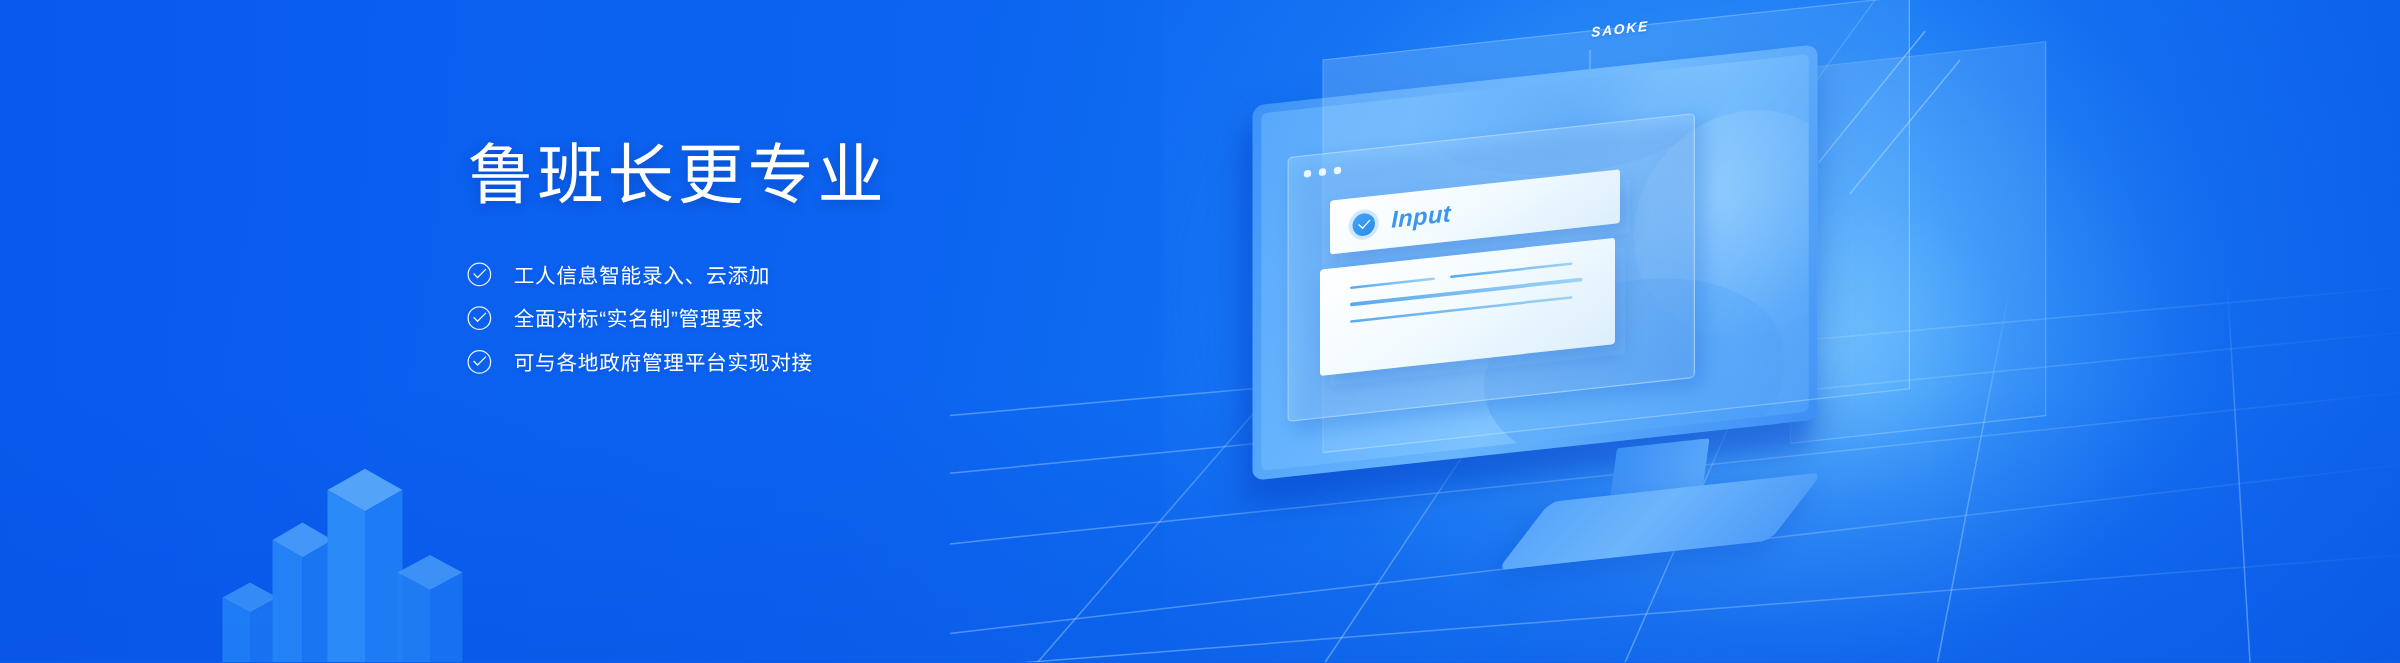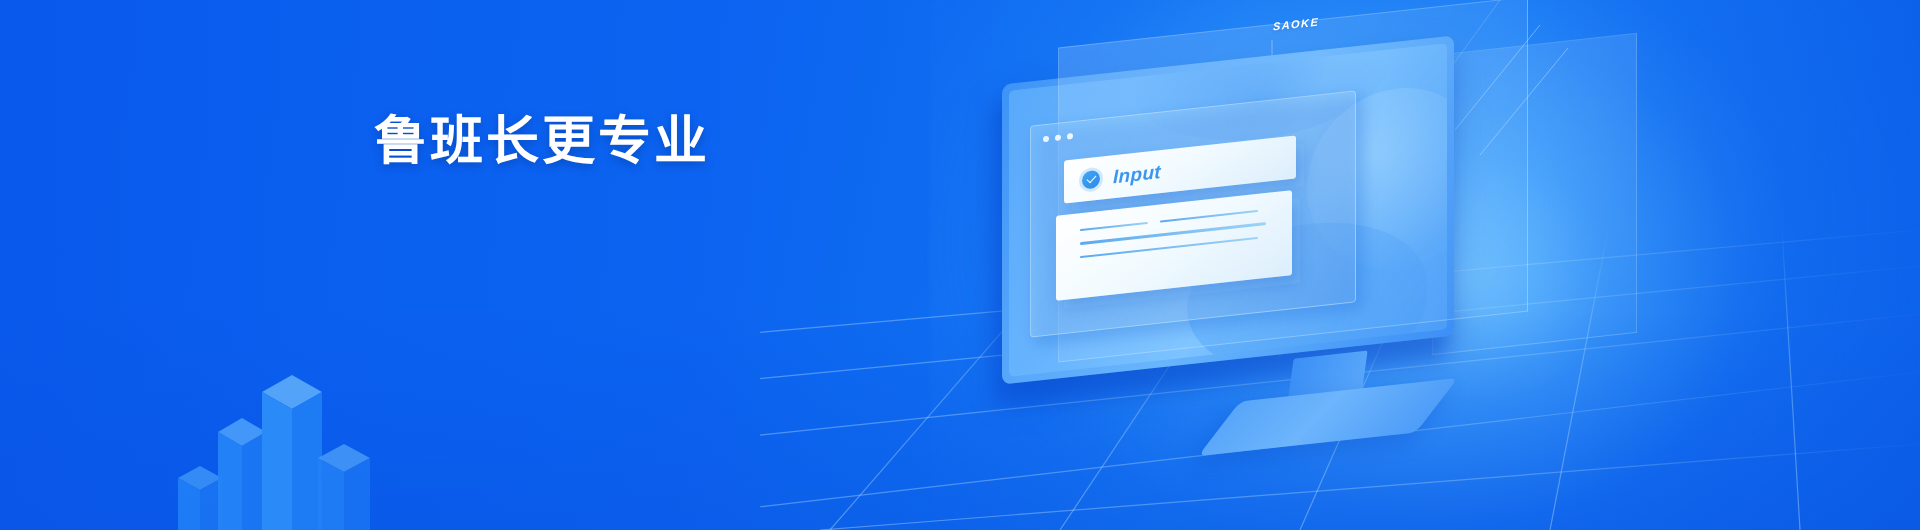--- a/index.html
+++ b/index.html
@@ -82,21 +82,21 @@
     letter-spacing: 3px;
     font-weight: 400;
     color: #ffffff;
     text-shadow: 0 2px 7px rgba(3,44,130,0.35);
     white-space: nowrap;
   }
   .headline-2 {
     font-size: 53px;
     line-height: 66px;
     letter-spacing: 3px;
-    font-weight: 700;
+    font-weight: 400;
     color: #ffffff;
     text-shadow: 0 3px 9px rgba(3,44,130,0.40);
     white-space: nowrap;
     margin-top: 4px;
   }
 
   .features { margin-top: 28px; }
   .feature-row {
     display: flex;
     align-items: center;
@@ -387,20 +387,34 @@
 
       <polygon points="158,88 184,74 210,88 184,102" fill="#4a9df9" opacity="0.8"></polygon>
       <polygon points="158,88 184,102 184,160 158,160" fill="#2281f6" opacity="0.85"></polygon>
       <polygon points="184,102 210,88 210,160 184,160" fill="#1a74f2" opacity="0.85"></polygon>
     </svg>
   </div>
 
   <div class="copy">
     <div class="headline-2">鲁班长更专业</div>
 
+    <div class="features">
+      <div class="feature-row">
+        <span class="feature-icon"></span>
+        <span class="feature-text">工人信息智能录入、云添加</span>
+      </div>
+      <div class="feature-row">
+        <span class="feature-icon"></span>
+        <span class="feature-text">全面对标“实名制”管理要求</span>
+      </div>
+      <div class="feature-row">
+        <span class="feature-icon"></span>
+        <span class="feature-text">可与各地政府管理平台实现对接</span>
+      </div>
+    </div>
   </div>
 
   <div class="illus">
 
     <div class="glass-panel glass-tall"></div>
 
     <div class="monitor-shadow"></div>
     <div class="monitor-body">
       <div class="monitor-inner">
         <div class="blob-c"></div>

